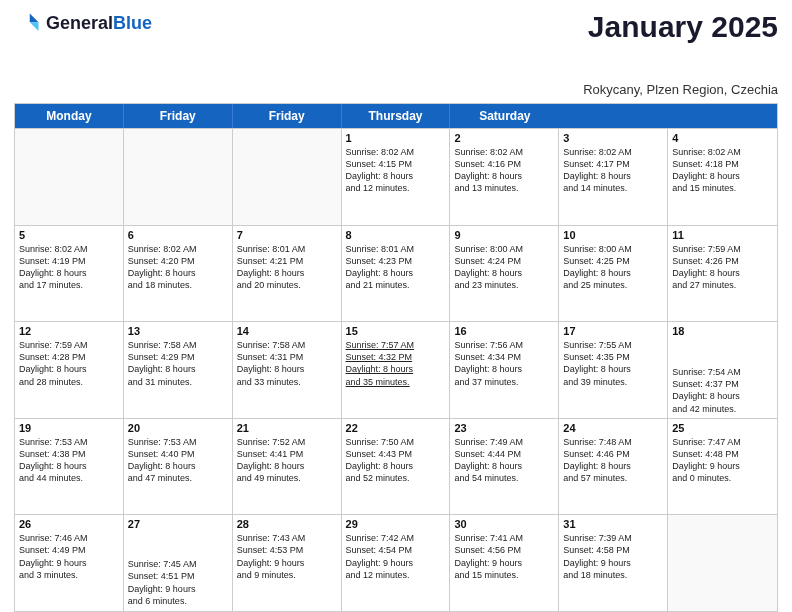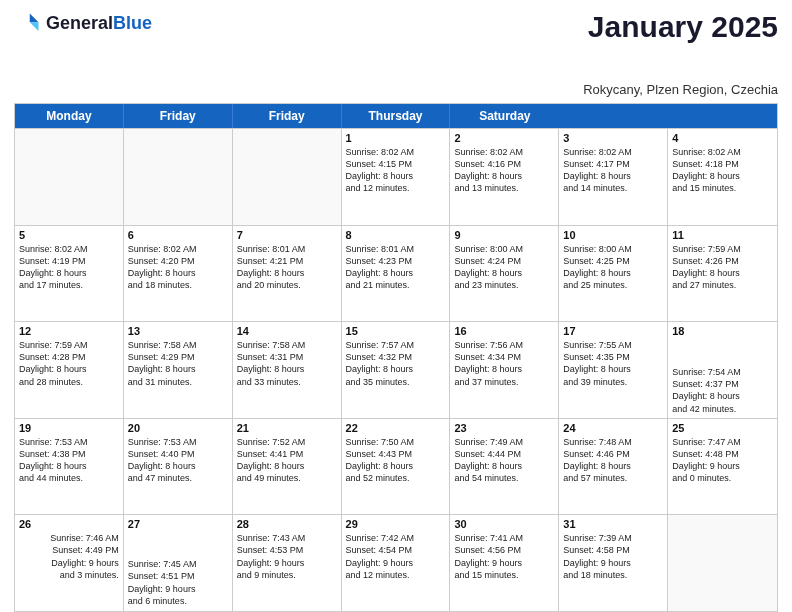--- a/index.html
+++ b/index.html
@@ -236,21 +236,21 @@
           </div>
           <div class="cal-cell">
             <div class="day-num">14</div>
             <div class="cell-text" style="white-space: pre-line;">Sunrise: 7:58 AM
 Sunset: 4:31 PM
 Daylight: 8 hours
 and 33 minutes.</div>
           </div>
           <div class="cal-cell">
             <div class="day-num">15</div>
-            <div class="cell-text" style="white-space: pre-line;">Sunrise: 7:57 AM
+            <div class="cell-text" style="white-space: pre-line; text-decoration: underline;">Sunrise: 7:57 AM
 Sunset: 4:32 PM
 Daylight: 8 hours
 and 35 minutes.</div>
           </div>
           <div class="cal-cell">
             <div class="day-num">16</div>
             <div class="cell-text" style="white-space: pre-line;">Sunrise: 7:56 AM
 Sunset: 4:34 PM
 Daylight: 8 hours
 and 37 minutes.</div>
@@ -317,21 +317,21 @@
             <div class="day-num">25</div>
             <div class="cell-text" style="white-space: pre-line;">Sunrise: 7:47 AM
 Sunset: 4:48 PM
 Daylight: 9 hours
 and 0 minutes.</div>
           </div>
         </div>
         <div class="cal-row">
           <div class="cal-cell">
             <div class="day-num">26</div>
-            <div class="cell-text" style="white-space: pre-line; text-align: right;">Sunrise: 7:46 AM
+            <div class="cell-text" style="white-space: pre-line;">Sunrise: 7:46 AM
 Sunset: 4:49 PM
 Daylight: 9 hours
 and 3 minutes.</div>
           </div>
           <div class="cal-cell">
             <div class="day-num">27</div>
             <div class="cell-text" style="white-space: pre-line; margin-top: 28px;">Sunrise: 7:45 AM
 Sunset: 4:51 PM
 Daylight: 9 hours
 and 6 minutes.</div>

